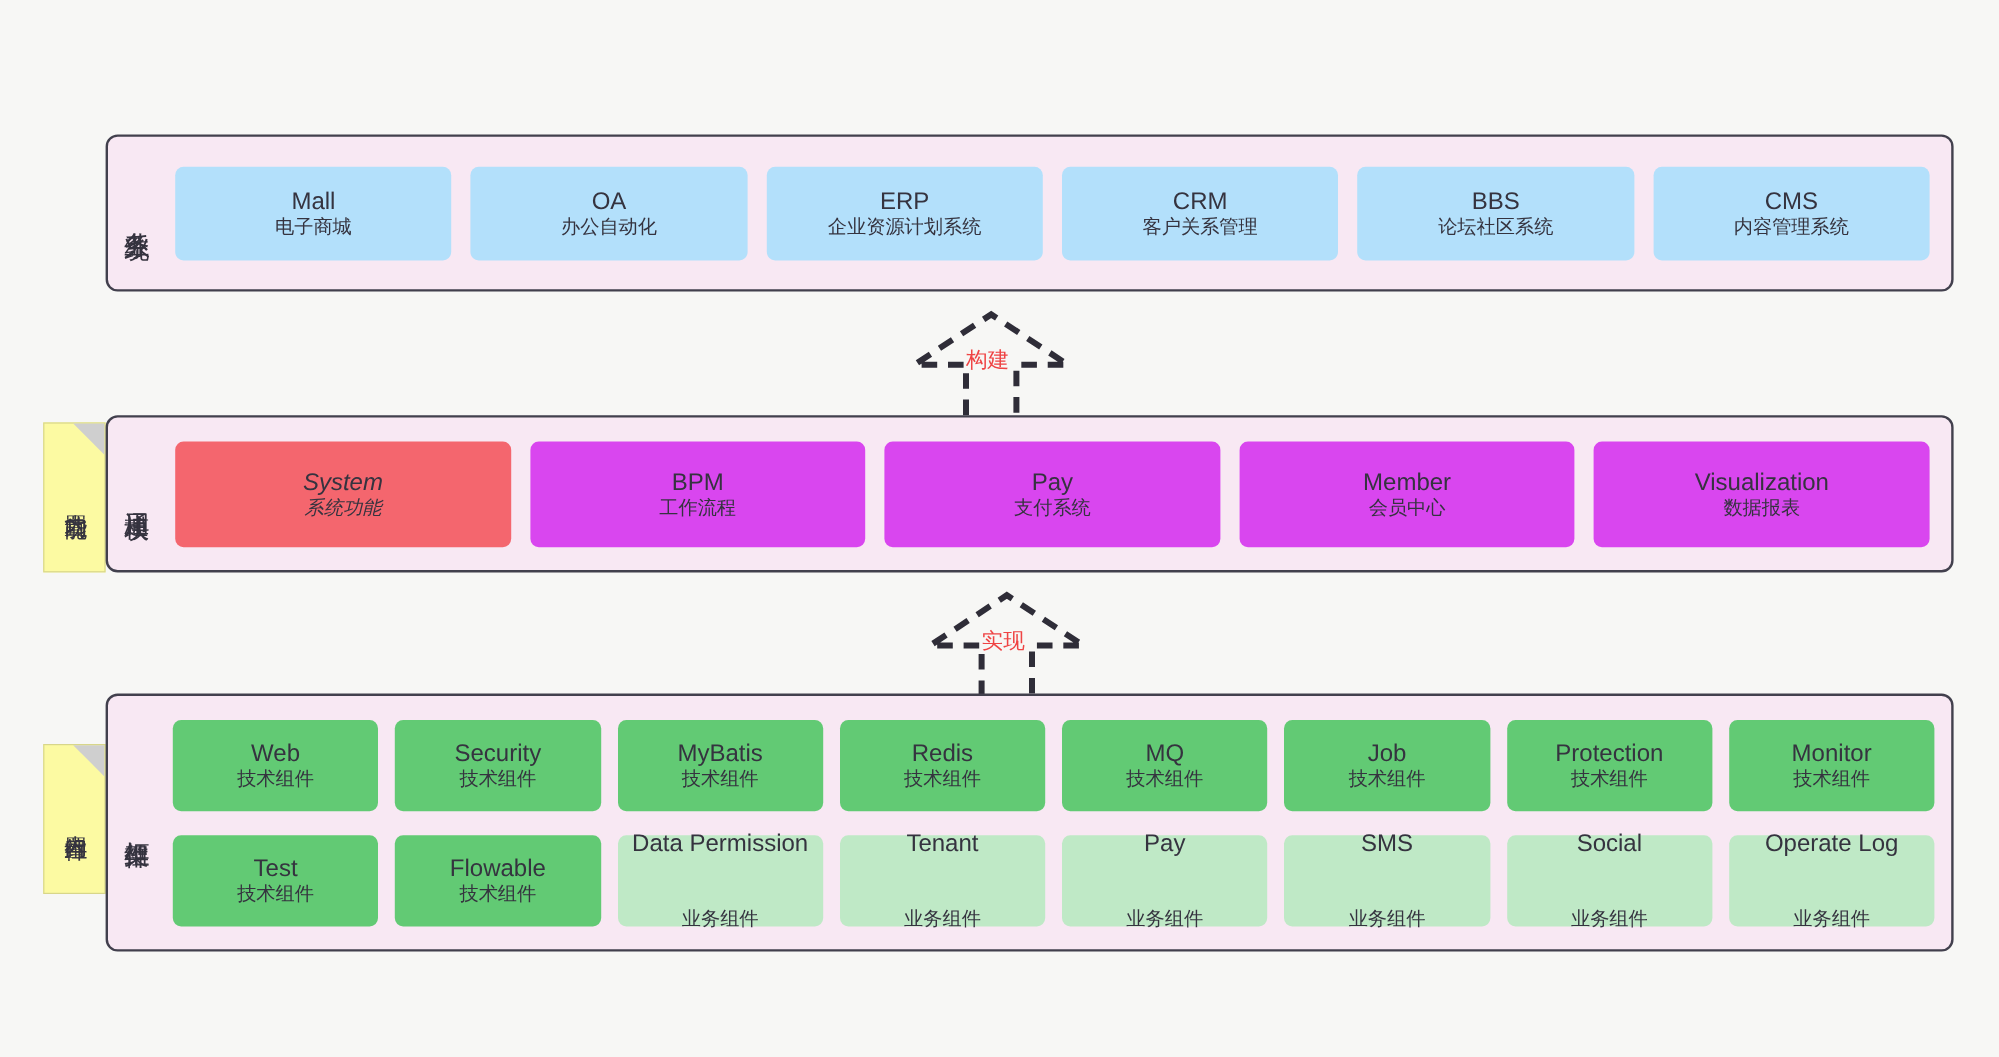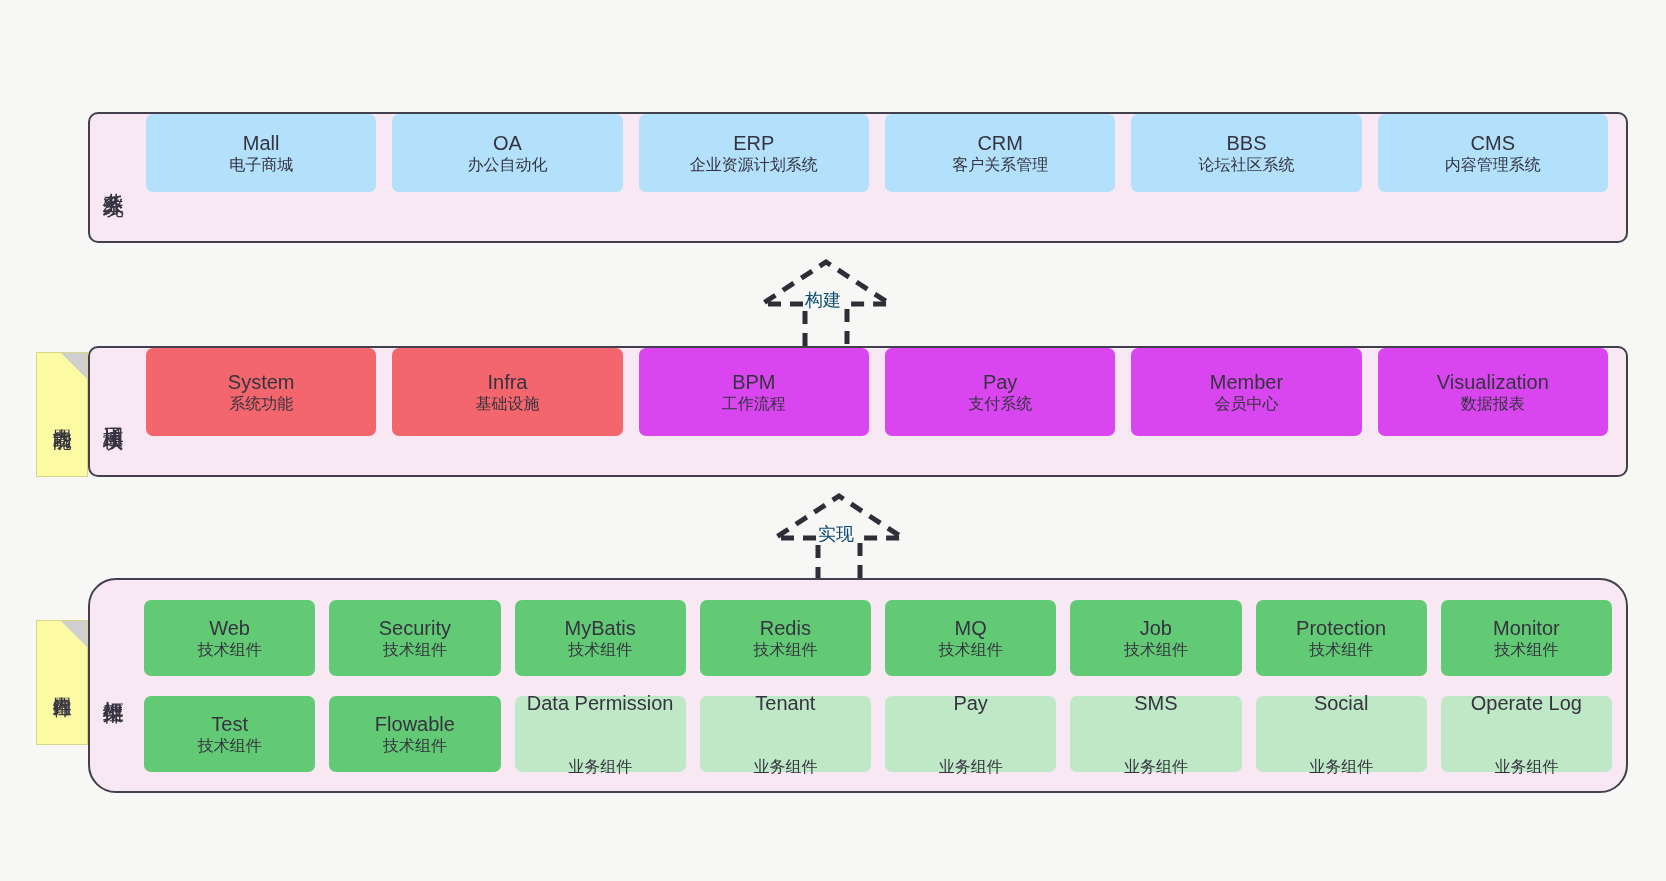--- a/index.html
+++ b/index.html
@@ -44,20 +44,21 @@
     writing-mode: vertical-rl;
     text-orientation: upright;
     color: #35333f;
     white-space: nowrap;
     user-select: none;
   }
 
   .layer-body {
     flex: 1 1 auto;
     display: flex;
+    align-items: center;
     justify-content: space-between;
     padding: 0 18px 0 10px;
     gap: 16px;
   }
 
   .layer-body.two-rows {
     flex-direction: column;
     justify-content: center;
     gap: 20px;
     padding: 0 14px 0 8px;
@@ -84,21 +85,21 @@
     text-align: center;
     color: #35333f;
     line-height: 1.22;
     padding: 6px 4px;
     user-select: none;
   }
   .card .t1 { font-size: 20px; }
   .card .t2 { font-size: 16px; }
 
   .card.biz      { height: 78px; background: #b3e0fb; }
-  .card.core-on  { height: 88px; background: #f4666e; }
+  .card.core-on  { height: 88px; background: #f4666e; font-style: italic; }
   .card.core-off { height: 88px; background: #d946ef; }
   .card.tech     { height: 76px; background: #62ca74; }
   .card.bizcomp  { height: 76px; background: #bfe9c6; gap: 42px; }
 
   
   .note {
     position: absolute;
     box-sizing: border-box;
     background: #fcfaa2;
     border: 1px solid #d8d68a;
@@ -126,21 +127,21 @@
 
   
   .rel {
     position: absolute;
     user-select: none;
   }
   .rel svg { display: block; overflow: visible; }
   .rel-label {
     position: absolute;
     font-size: 18px;
-    color: #0c4a6e;
+    color: #ef4444;
     background: transparent;
     white-space: nowrap;
   }
 </style>
 </head>
 <body>
 
 <div class="canvas">
 
   <div class="layer" id="layer-business" style="left:88px; top:112px; width:1540px; height:131px;">
@@ -188,24 +189,20 @@
   </div>
 
   <div class="layer" id="layer-common" style="left:88px; top:346px; width:1540px; height:131px;">
     <div class="layer-title">通用模块</div>
     <div class="layer-body">
 
       <div class="card core-on">
         <span class="t1">System</span>
         <span class="t2">系统功能</span>
       </div>
-      <div class="card core-on">
-        <span class="t1">Infra</span>
-        <span class="t2">基础设施</span>
-      </div>
       <div class="card core-off">
         <span class="t1">BPM</span>
         <span class="t2">工作流程</span>
       </div>
       <div class="card core-off">
         <span class="t1">Pay</span>
         <span class="t2">支付系统</span>
       </div>
       <div class="card core-off">
         <span class="t1">Member</span>
@@ -224,21 +221,21 @@
       <path d="M 48 88 L 48 46 L 5 46 L 69 4 L 133 46 L 90 46 L 90 88" fill="none" stroke="#2f2d38" stroke-width="5" stroke-dasharray="13 9" stroke-linecap="butt" stroke-linejoin="miter"></path>
     </svg>
     <span class="rel-label" style="left:48px; top:30px;">实现</span>
   </div>
 
   <div class="note" style="left:36px; top:620px; width:52px; height:125px;">
     <span class="fold"></span>
     <span>内置组件</span>
   </div>
 
-  <div class="layer" id="layer-framework" style="left:88px; top:578px; width:1540px; height:215px;border-radius:28px;">
+  <div class="layer" id="layer-framework" style="left:88px; top:578px; width:1540px; height:215px;">
     <div class="layer-title">框架组件</div>
     <div class="layer-body two-rows">
 
       <div class="row">
         <div class="card tech">
           <span class="t1">Web</span>
           <span class="t2">技术组件</span>
         </div>
         <div class="card tech">
           <span class="t1">Security</span>

